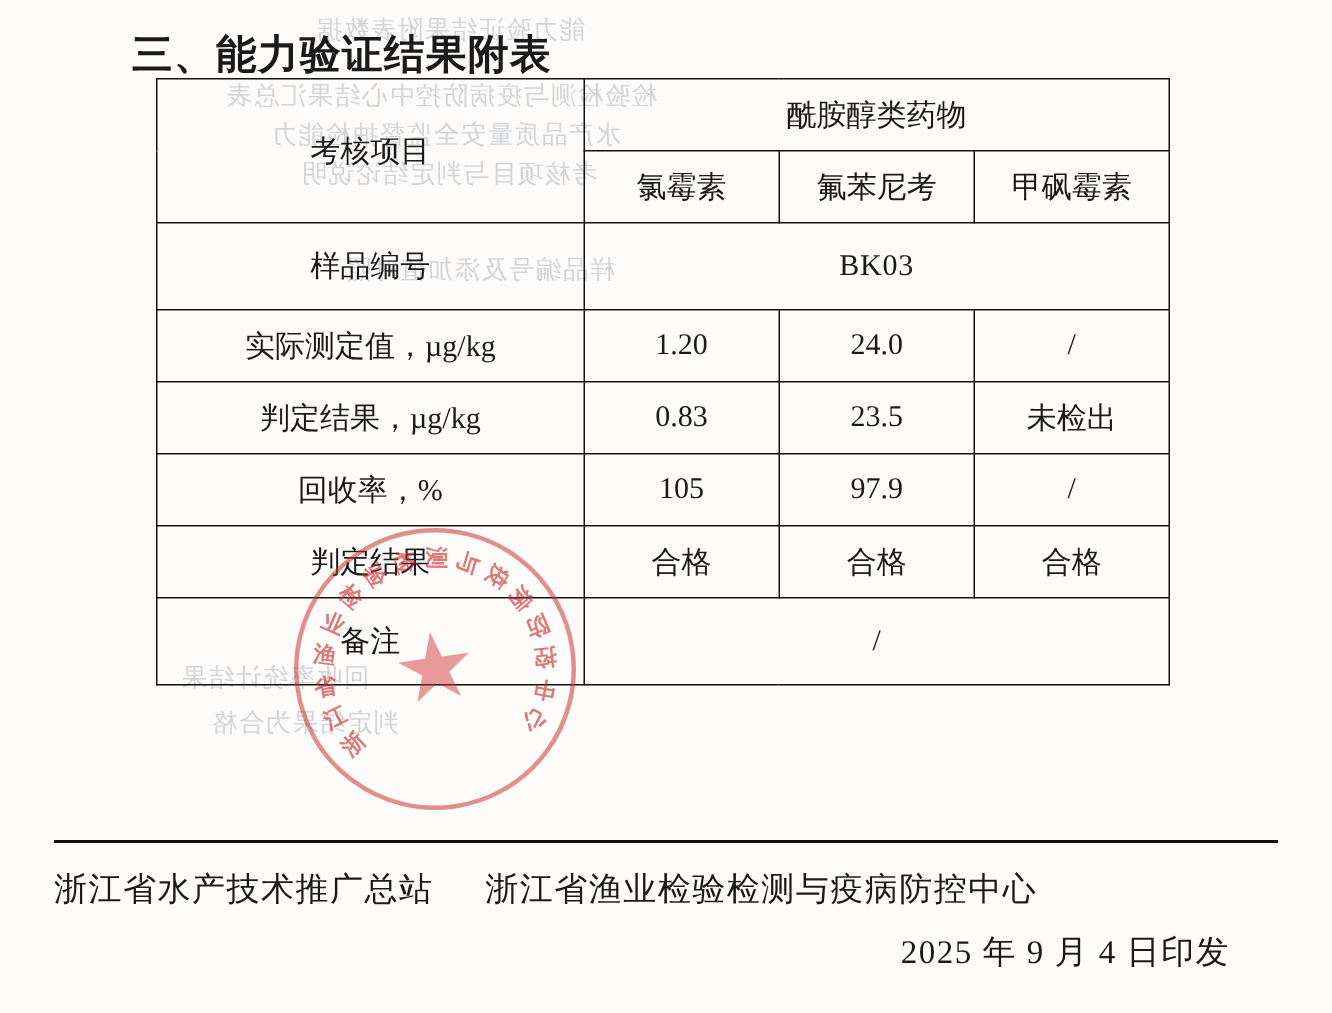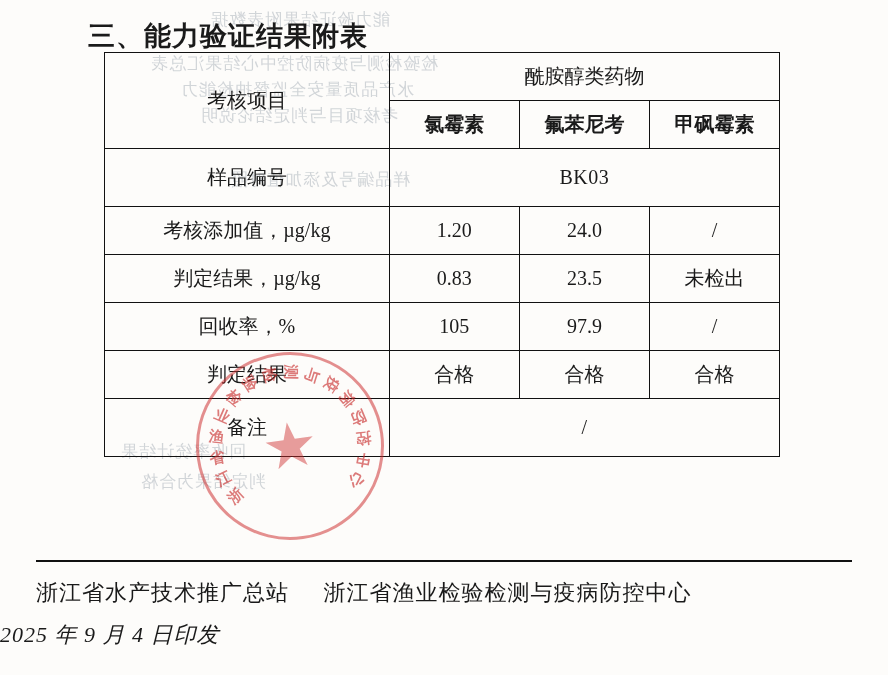--- a/index.html
+++ b/index.html
@@ -59,21 +59,20 @@
     padding: 0;
     height: 47px;
     background: transparent;
     margin-left: 29px;
   }
   td.item-head {
     width: 286px;
   }
   td.col-a, td.col-b, td.col-c {
     width: 130px;
-    font-weight: bold;
   }
   .r-group-head {
     height: 44px;
     font-size: 21px;
   }
   .r-sub {
     height: 46px;
   }
   .r-tall {
     height: 58px;
@@ -161,24 +160,23 @@
   }
   .f-right {
     display: inline-block;
     margin-left: 28px;
   }
   .footer-line2 {
     position: absolute;
     left: 0;
     top: 620px;
     width: 820px;
-    text-align: left;
+    text-align: right;
     font-size: 22px;
     letter-spacing: 1px;
-    font-style: italic;
   }
 </style>
 </head>
 <body>
 
 <div class="page">
 
   <div>
     <div class="bleed" style="left:210px; top:8px;">能力验证结果附表数据</div>
     <div class="bleed" style="left:150px; top:52px;">检验检测与疫病防控中心结果汇总表</div>
@@ -202,21 +200,21 @@
         <td class="col-b">氟苯尼考</td>
         <td class="col-c">甲砜霉素</td>
       </tr>
 
       <tr class="r-tall">
         <td class="label-cell">样品编号</td>
         <td class="mono-id" colspan="3">BK03</td>
       </tr>
 
       <tr>
-        <td class="label-cell">考核添加值，µg/kg</td>
+        <td class="label-cell">实际测定值，µg/kg</td>
         <td class="val-num">1.20</td>
         <td class="val-num">24.0</td>
         <td class="val-num">/</td>
       </tr>
 
       <tr>
         <td class="label-cell">判定结果，µg/kg</td>
         <td class="val-num">0.83</td>
         <td class="val-num">23.5</td>
         <td class="val-num">未检出</td>

